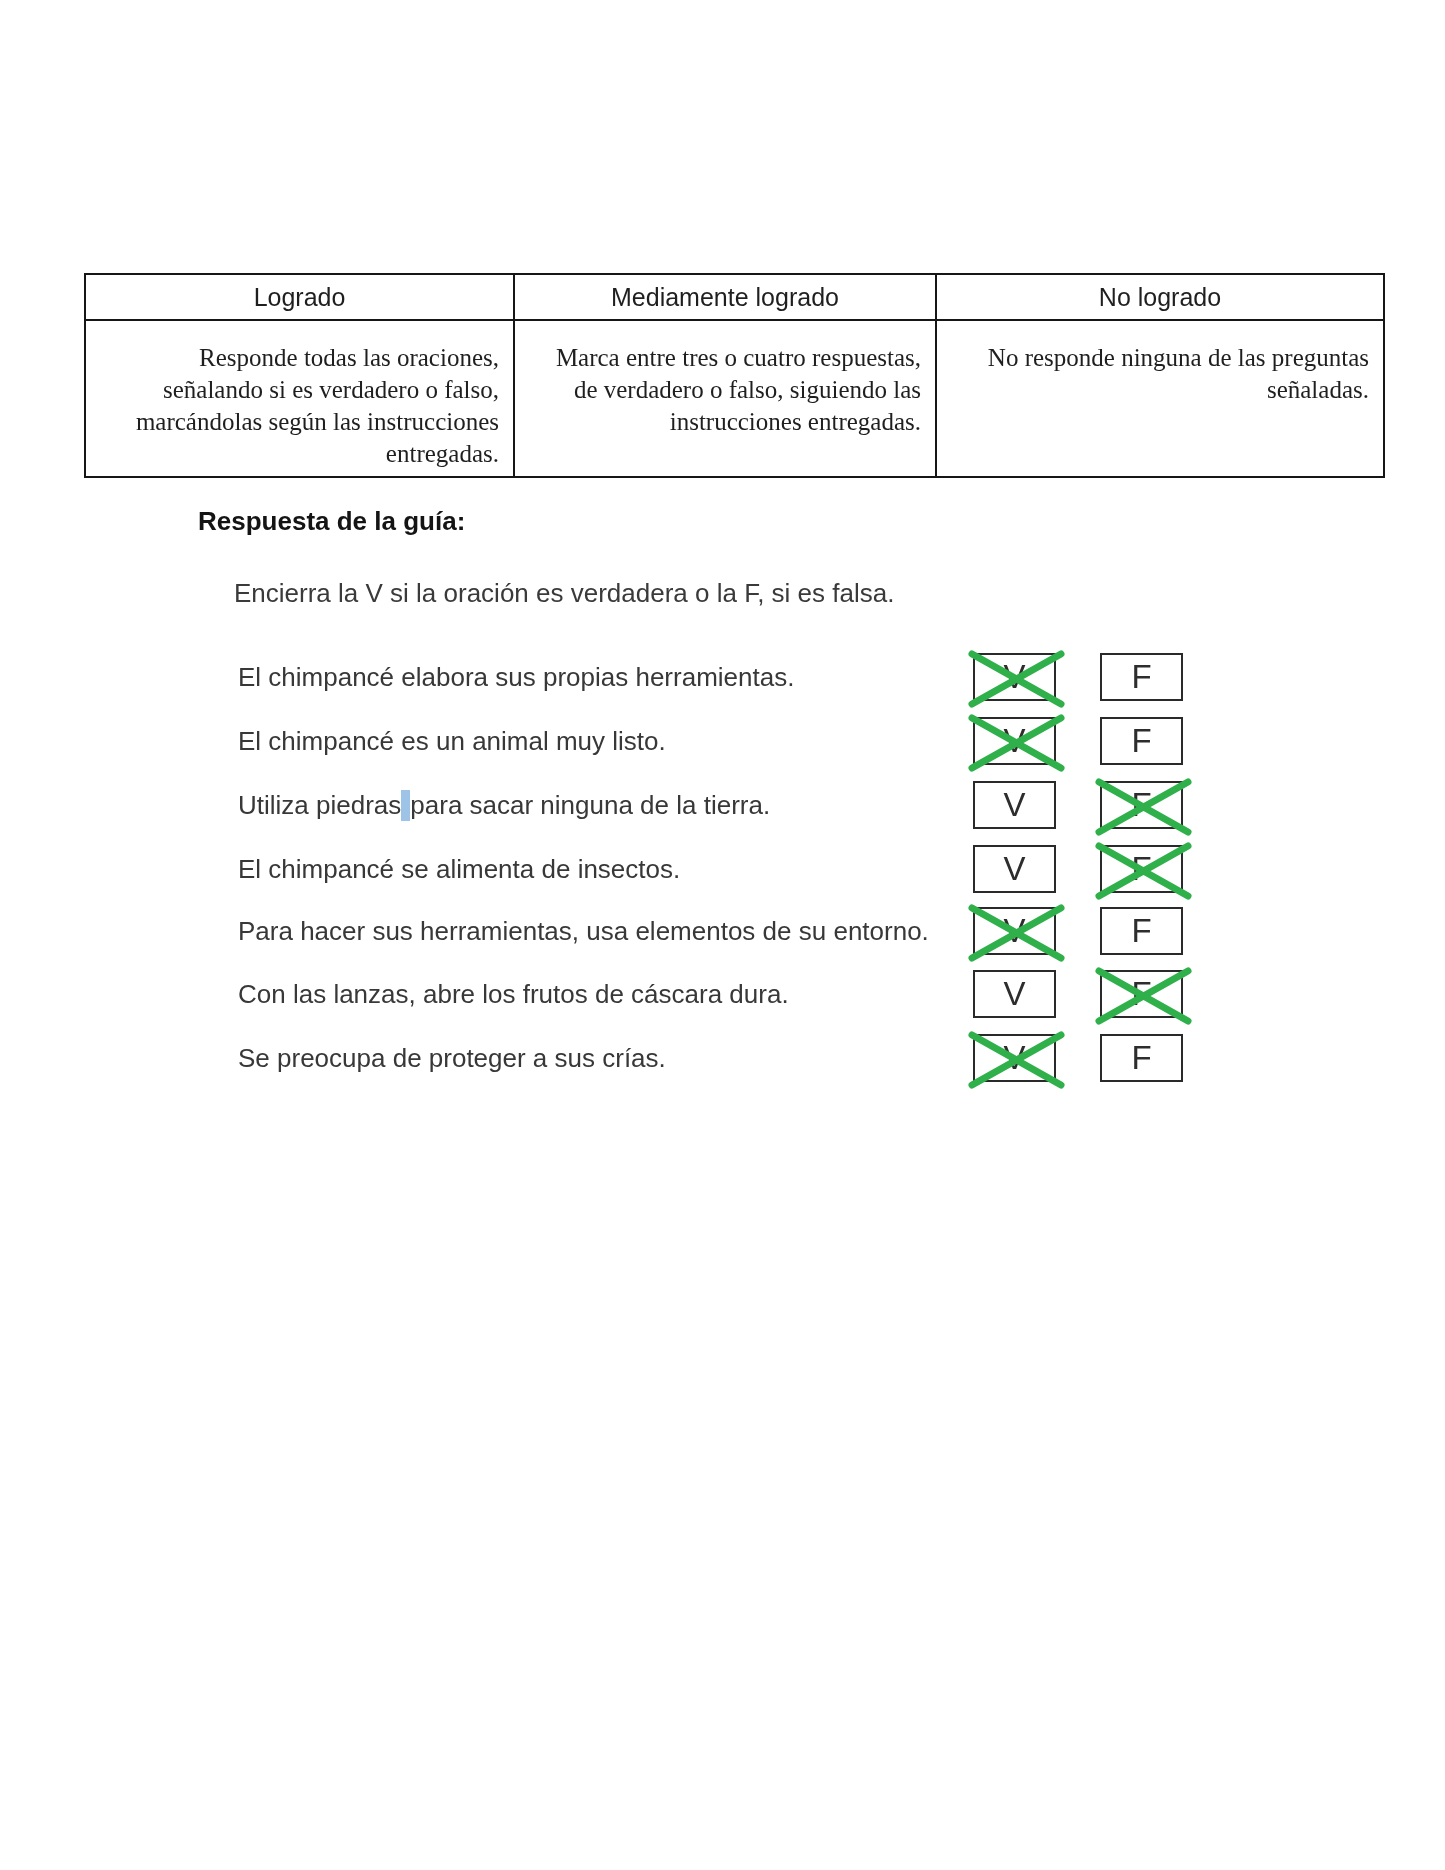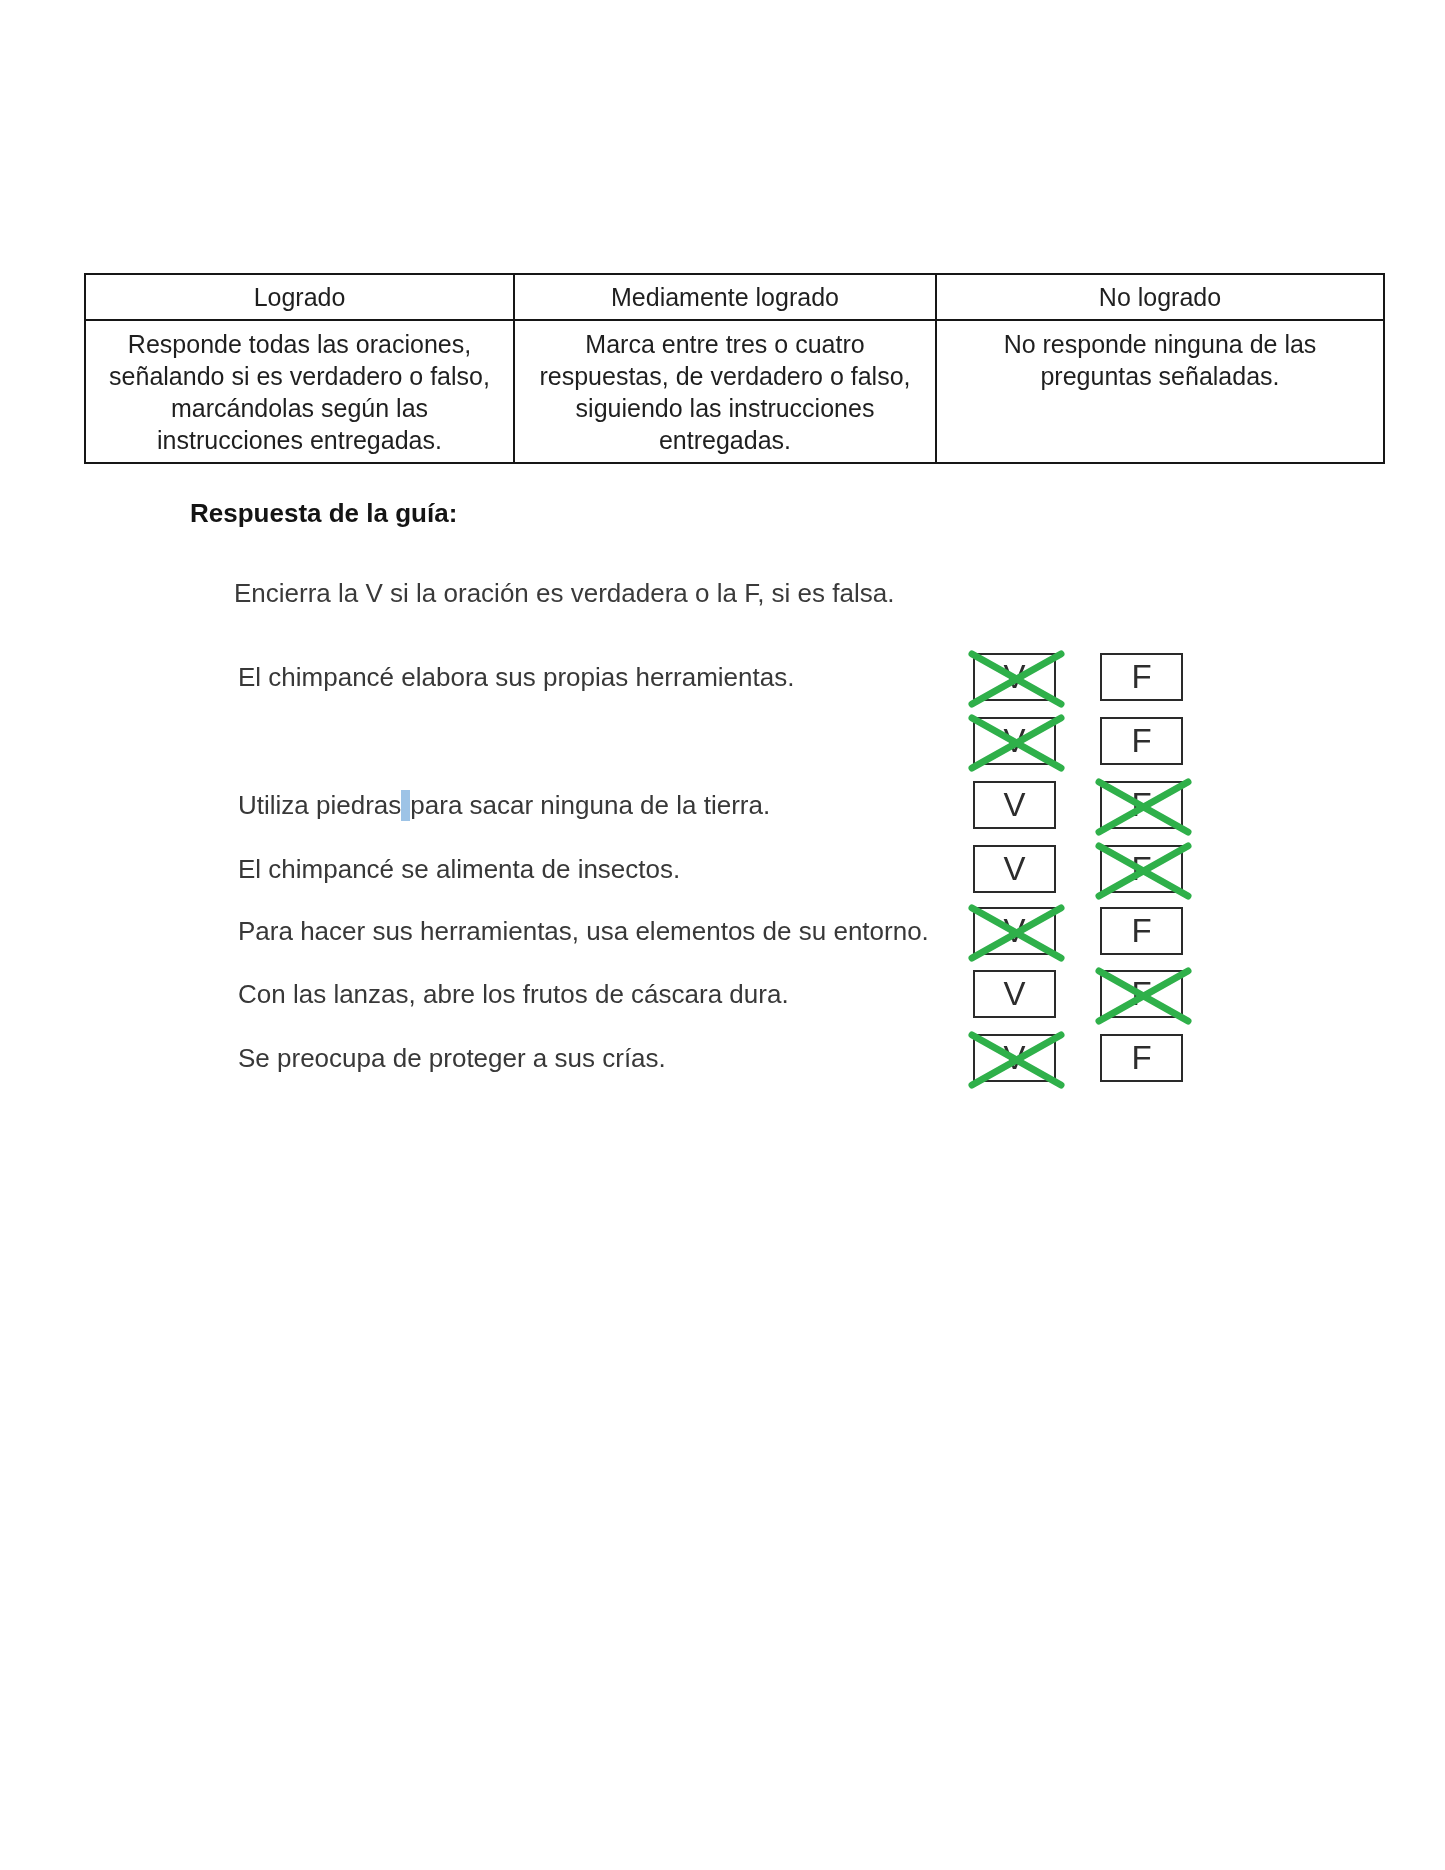--- a/index.html
+++ b/index.html
@@ -34,31 +34,32 @@
   table.rubric th {
     height: 40px;
     font-weight: normal;
     text-align: center;
     vertical-align: middle;
     padding: 2px 6px;
   }
   table.rubric td {
     height: 123px;
     vertical-align: top;
-    text-align: center;
-    padding: 7px 14px 6px 14px;
+    text-align: right;
+    padding: 21px 14px 6px 14px;
     line-height: 32px;
+    font-family: Liberation Serif, serif;
   }
 
   
   .answers-heading {
     position: absolute;
     left: 190px;
     top: 498px;
-    margin: 0;
+    margin: 8px;
     font-size: 26px;
     font-weight: bold;
     color: #141414;
   }
   .instruction {
     position: absolute;
     left: 218px;
     top: 562px;
     margin: 16px;
     font-size: 26px;
@@ -158,20 +159,21 @@
           <line x1="6" y1="6" x2="95" y2="56" stroke="#2fb04a" stroke-width="7" stroke-linecap="round"></line>
         </svg>
     </span>
     <span class="vf-box f-box">
       <span class="vf-letter">F</span>
 
     </span>
   </div>
 
   <div class="item-row" style="top:696px">
+    <span class="stmt">El chimpancé es un animal muy listo.</span>
     <span class="vf-box v-box crossed">
       <span class="vf-letter">V</span>
       <svg class="cross" viewBox="0 0 101 62">
           <line x1="6" y1="56" x2="95" y2="6" stroke="#2fb04a" stroke-width="7" stroke-linecap="round"></line>
           <line x1="6" y1="6" x2="95" y2="56" stroke="#2fb04a" stroke-width="7" stroke-linecap="round"></line>
         </svg>
     </span>
     <span class="vf-box f-box">
       <span class="vf-letter">F</span>
 

